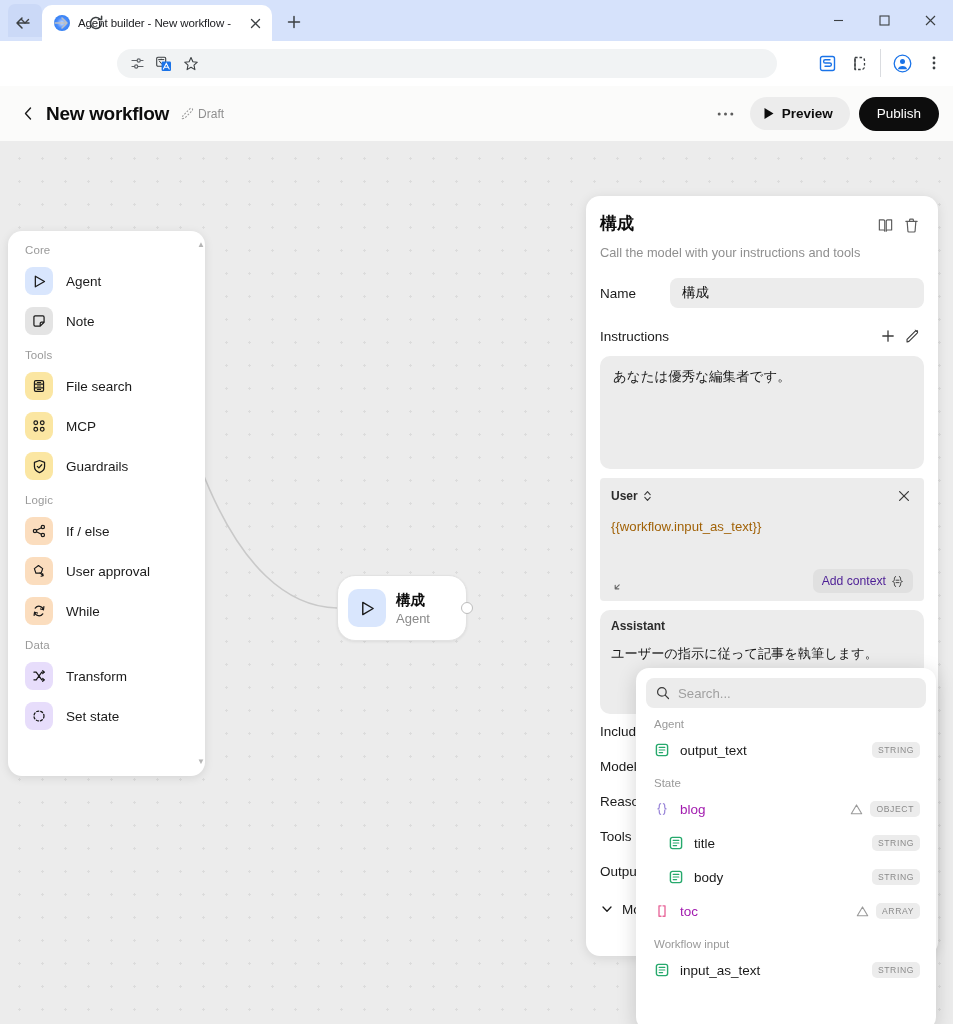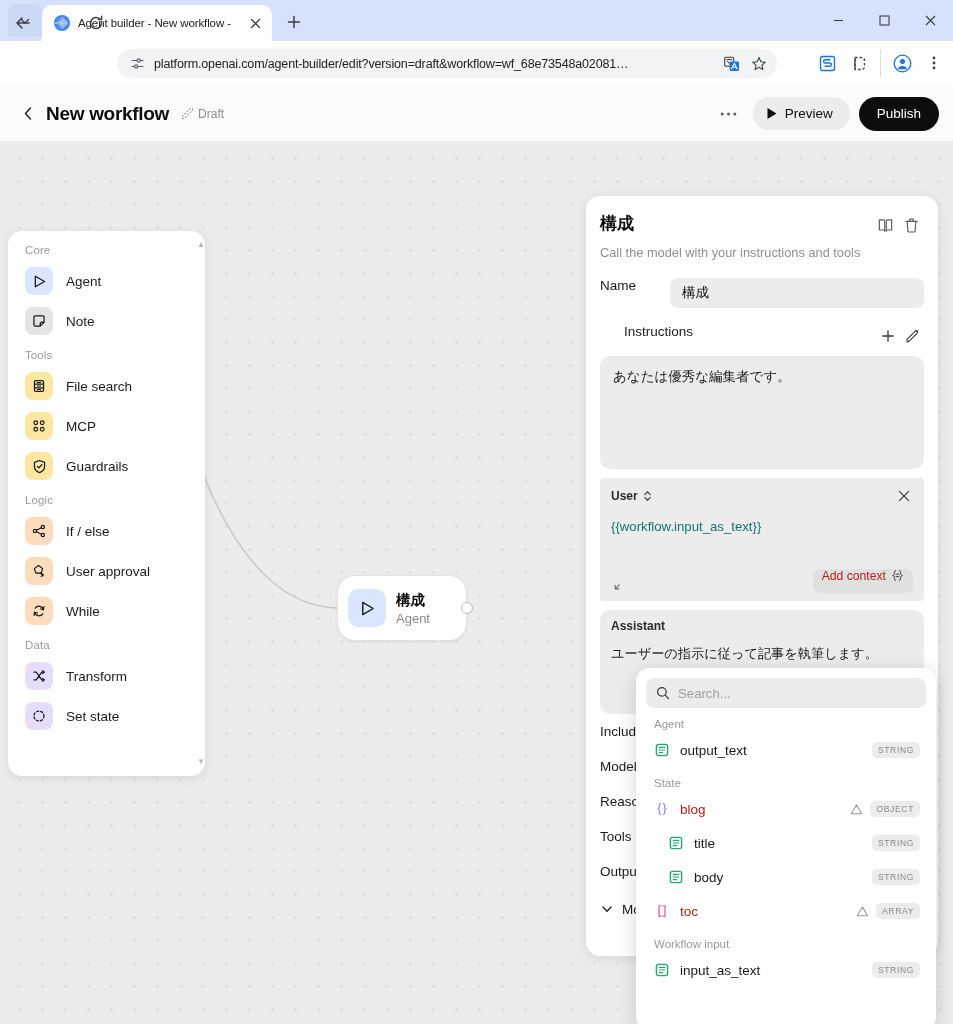--- a/index.html
+++ b/index.html
@@ -69,21 +69,21 @@
     position: absolute; left: 0; top: 0; width: 953px; height: 55px;
     background: #fbfbfa; display: flex; align-items: center; padding: 0 14px;
   }
   .back-chevron { width: 28px; height: 28px; display:flex; align-items:center; justify-content:center; margin-right: 4px; }
   .wf-title { font-size: 19px; font-weight: 600; color: #0d0d0d; letter-spacing: -0.3px; }
   .draft-badge { display: flex; align-items: center; gap: 4px; margin-left: 12px; color: #8f8f8f; font-size: 12px; }
   .head-spacer { flex: 1 1 auto; }
   .dots-btn { width: 32px; height: 30px; display:flex; align-items:center; justify-content:center; color:#5d5d5d; font-size: 17px; letter-spacing:1px; }
   .preview-btn {
     height: 33px; background: #ececec; border-radius: 17px; display: flex; align-items: center;
-    gap: 7px; padding: 0 17px 0 13px; margin-left: 8px; color: #0d0d0d; font-size: 13.5px; font-weight: 400;
+    gap: 7px; padding: 0 17px 0 13px; margin-left: 8px; color: #0d0d0d; font-size: 13.5px; font-weight: 700;
   }
   .publish-btn {
     height: 34px; background: #0d0d0d; color: #fff; border-radius: 18px;
     display: flex; align-items: center; padding: 0 18px; margin-left: 9px;
     font-size: 13.5px; font-weight: 500;
   }
 
   
   .canvas {
     position: absolute; left: 0; top: 55px; width: 953px; height: 883px;
@@ -128,46 +128,46 @@
   
   .inspector {
     position: absolute; left: 586px; top: 55px; width: 352px; height: 760px;
     background: #ffffff; border-radius: 14px; box-shadow: 0 2px 12px rgba(0,0,0,.10);
     padding: 16px 14px 0 14px; overflow: hidden;
   }
   .insp-head { display: flex; align-items: flex-start; }
   .insp-title { font-size: 17px; font-weight: 700; color: #0d0d0d; flex: 1 1 auto; }
   .insp-head-ic { width: 26px; height: 26px; display:flex; align-items:center; justify-content:center; }
   .insp-desc { font-size: 12.8px; color: #8f8f8f; margin-top: 7px; }
-  .row-name { display: flex; margin-top: 18px; gap: 10px; }
+  .row-name { display: flex; align-items: center; margin-top: 18px; gap: 10px; }
   .lbl { font-size: 13.5px; color: #1a1a1a; }
   .name-input {
     flex: 1 1 auto; height: 30px; background: #ececec; border-radius: 8px;
     display: flex; align-items: center; padding: 0 12px; font-size: 13.5px; color: #0d0d0d;
     margin-left: 24px;
   }
-  .row-instr { display: flex; margin-top: 16px; margin-left: 24px; }
+  .row-instr { display: flex; align-items: center; margin-top: 16px; }
   .row-instr .lbl { flex: 1 1 auto; }
   .mini-ic { width: 24px; height: 24px; display:flex; align-items:center; justify-content:center; }
   .instr-box {
     margin-top: 8px; height: 113px; background: #ececec; border-radius: 10px;
     padding: 11px 13px; font-size: 13.5px; color: #1a1a1a; line-height: 1.5;
   }
   .msg-box { margin-top: 9px; background: #ececec; border-radius: 4px; padding: 9px 11px 8px 11px; }
   .msg-head { display: flex; align-items: center; }
   .msg-role { font-size: 12px; font-weight: 600; color: #2b2b2b; }
   .msg-chev { margin-left: 5px; display:flex; }
   .msg-x { margin-left: auto; width: 18px; height: 18px; display:flex; align-items:center; justify-content:center; }
-  .msg-body { font-size: 13.2px; color: #0f766e; margin-top: 12px; line-height: 1.5; min-height: 48px; }
+  .msg-body { font-size: 13.2px; color: #a16207; margin-top: 12px; line-height: 1.5; min-height: 48px; }
   .msg-foot { display: flex; align-items: flex-end; margin-top: 4px; }
   .expand-ic { width: 18px; height: 18px; display:flex; align-items:center; justify-content:center; }
   .add-ctx {
     margin-left: auto; height: 24px; background: #e0e0e0; border-radius: 7px;
-    display: flex; gap: 5px; padding: 0 9px;
-    font-size: 12.2px; color: #b91c1c;
+    display: flex; align-items: center; gap: 5px; padding: 0 9px;
+    font-size: 12.2px; color: #4c1d95;
   }
   .msg-box2 { margin-top: 9px; background: #ececec; border-radius: 10px; padding: 9px 11px; height: 104px; }
   .msg-body2 { font-size: 13.2px; color: #1a1a1a; margin-top: 10px; line-height: 1.6; }
   .prop-row { display: flex; align-items: center; height: 35px; font-size: 13.5px; color: #1a1a1a; }
   .more-row { display: flex; align-items: center; gap: 8px; height: 32px; margin-top: 4px; font-size: 13.5px; color: #1a1a1a; }
 
   
   .varpop {
     position: absolute; left: 636px; top: 527px; width: 300px; height: 362px;
     background: #ffffff; border-radius: 13px; box-shadow: 0 4px 20px rgba(0,0,0,.16);
@@ -180,21 +180,21 @@
   .varsearch input {
     flex: 1 1 auto; border: none; outline: none; background: transparent;
     font-family: inherit; font-size: 13.2px; color: #1a1a1a;
   }
   .varsearch input::placeholder { color: #a0a0a0; }
   .var-section { font-size: 11.5px; color: #9a9a9a; padding: 10px 0 3px 8px; }
   .var-item { display: flex; align-items: center; height: 34px; padding: 0 6px 0 8px; border-radius: 7px; gap: 11px; }
   .var-item.indent { padding-left: 22px; }
   .var-ic { width: 15px; height: 15px; flex:0 0 15px; display:flex; align-items:center; justify-content:center; }
   .var-name { font-size: 13.5px; color: #1a1a1a; }
-  .var-name.dim { color: #b91c1c; }
+  .var-name.dim { color: #a21caf; }
   .var-right { margin-left: auto; display: flex; align-items: center; gap: 7px; padding-left: 45px; }
   .var-warn { display:flex; align-items:center; }
   .var-type {
     background: #ececec; color: #8a8a8a; font-size: 8.6px; letter-spacing: .6px;
     border-radius: 5px; padding: 3px 6px; font-family: "Liberation Sans", sans-serif;
   }
 </style>
 </head>
 <body>
 
@@ -259,21 +259,20 @@
       </svg>
   </div>
   <div class="omnibox">
     <span class="omni-icon">
       <svg width="15" height="15" viewBox="0 0 15 15">
           <path d="M2 4.5 H7 M10.5 4.5 H13 M2 10.5 H4.5 M8 10.5 H13" stroke="#5f6368" stroke-width="1.2" stroke-linecap="round"></path>
           <circle cx="8.7" cy="4.5" r="1.6" fill="none" stroke="#5f6368" stroke-width="1.2"></circle>
           <circle cx="6.2" cy="10.5" r="1.6" fill="none" stroke="#5f6368" stroke-width="1.2"></circle>
         </svg>
     </span>
-    <span class="omni-url">platform.openai.com/agent-builder/edit?version=draft&amp;workflow=wf_68e73548a02081…</span>
     <span class="omni-icon">
       <svg width="16" height="16" viewBox="0 0 16 16">
           <rect x="0.7" y="1.2" width="9" height="9" rx="1.2" fill="none" stroke="#3c4043" stroke-width="1.1"></rect>
           <path d="M2.6 3.6 H7.8 M5.2 3.1 V3.6 M3.4 5.2 Q5.2 8.6 7.2 8.6" stroke="#3c4043" stroke-width="1" fill="none" stroke-linecap="round"></path>
           <rect x="5.6" y="5.6" width="9.4" height="9.4" rx="1.2" fill="#1a73e8"></rect>
           <path d="M7.4 13 L10.3 7.3 L13.2 13 M8.4 11.3 H12.2" stroke="#fff" stroke-width="1.05" fill="none" stroke-linecap="round"></path>
         </svg>
     </span>
     <span class="omni-icon">
       <svg width="16" height="16" viewBox="0 0 16 16">

